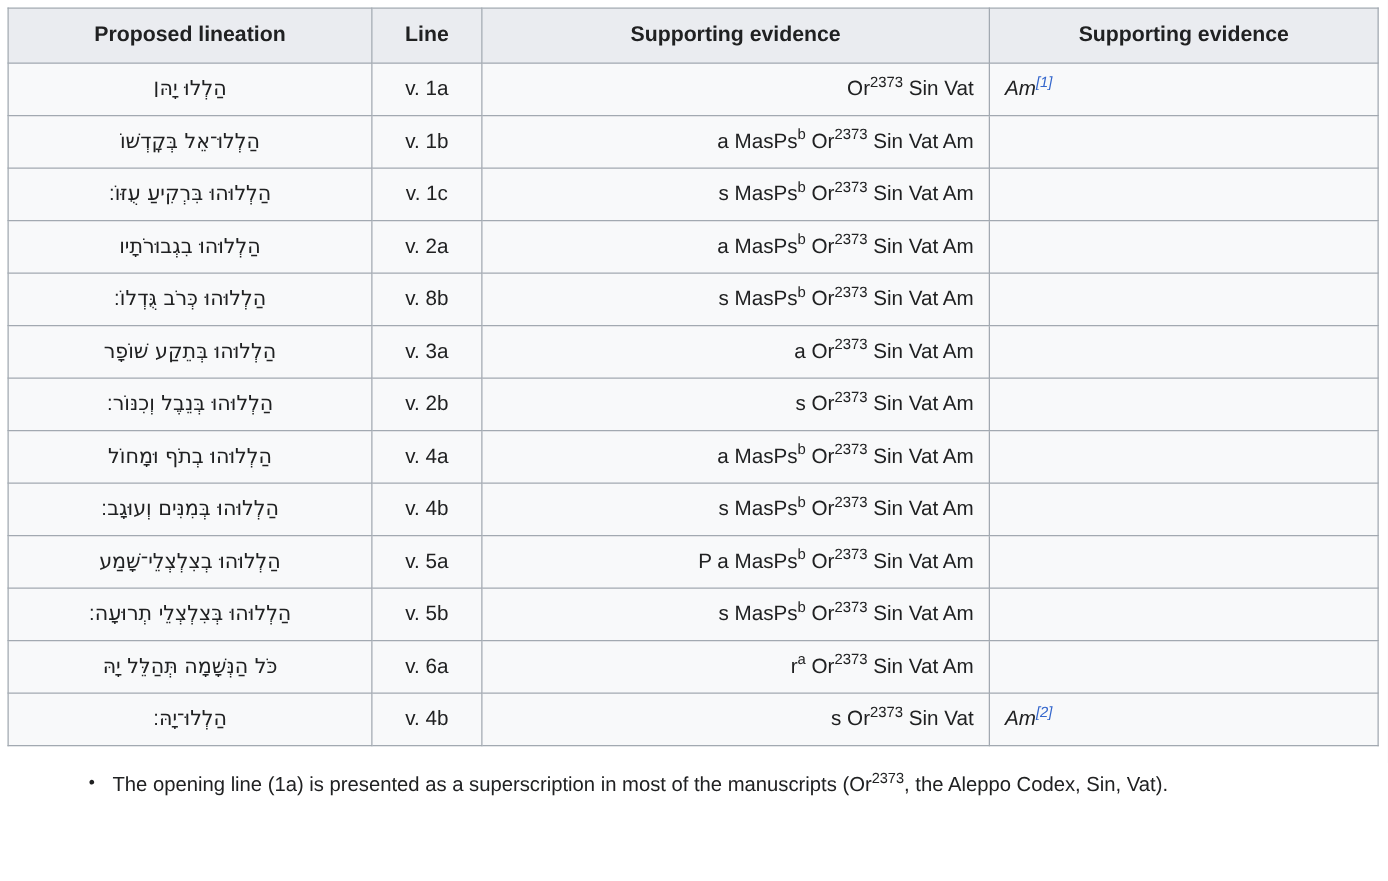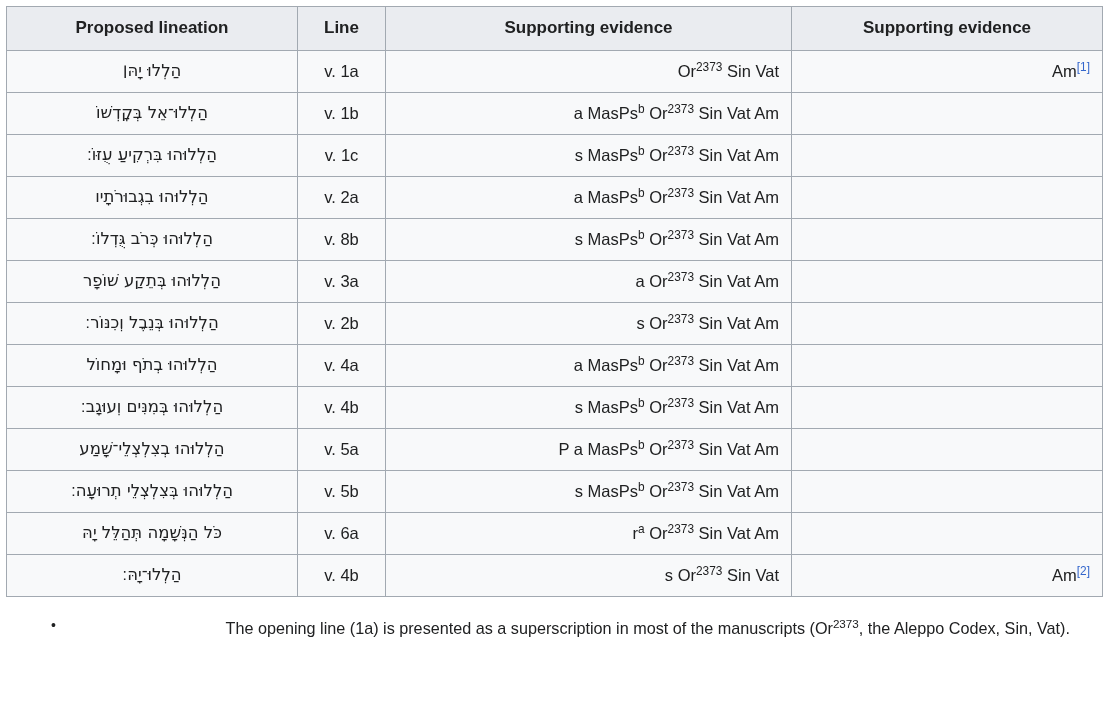--- a/index.html
+++ b/index.html
@@ -82,23 +82,23 @@
     white-space: nowrap;
   }
 
   td.cell-support {
     text-align: right;
     white-space: nowrap;
     padding-right: 12px;
   }
 
   td.cell-conflict {
-    text-align: right;
     white-space: nowrap;
     padding-right: 12px;
+    font-style: italic;
   }
 
   sup.sup-plain {
     font-size: 0.72em;
     line-height: 0;
     vertical-align: super;
   }
 
   sup.ref-link {
     font-size: 0.72em;
@@ -108,23 +108,22 @@
   }
   sup.ref-link .ref-a {
     color: #3366cc;
     text-decoration: none;
     cursor: pointer;
   }
 
   
   .notes {
     margin: 0;
-    padding: 18px 40px 0 48px;
-    box-sizing: border-box;
-    text-align: right;
+    padding: 18px 40px 0 68px;
+    box-sizing: border-box;
   }
   ul.note-list {
     margin: 0;
     padding: 0 0 0 20px;
     list-style: none;
   }
   ul.note-list li {
     position: relative;
     font-size: 16.2px;
     line-height: 1.62;

